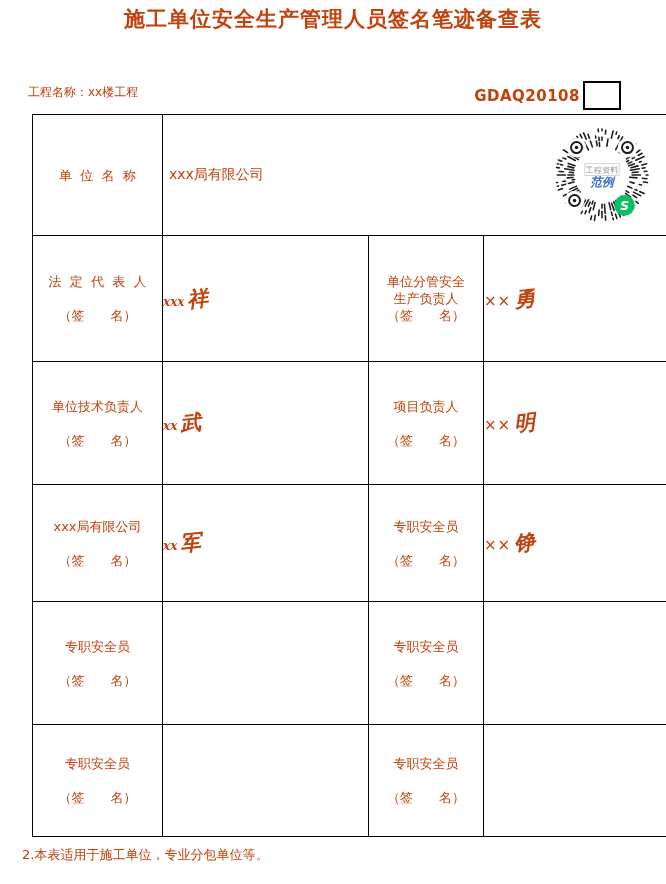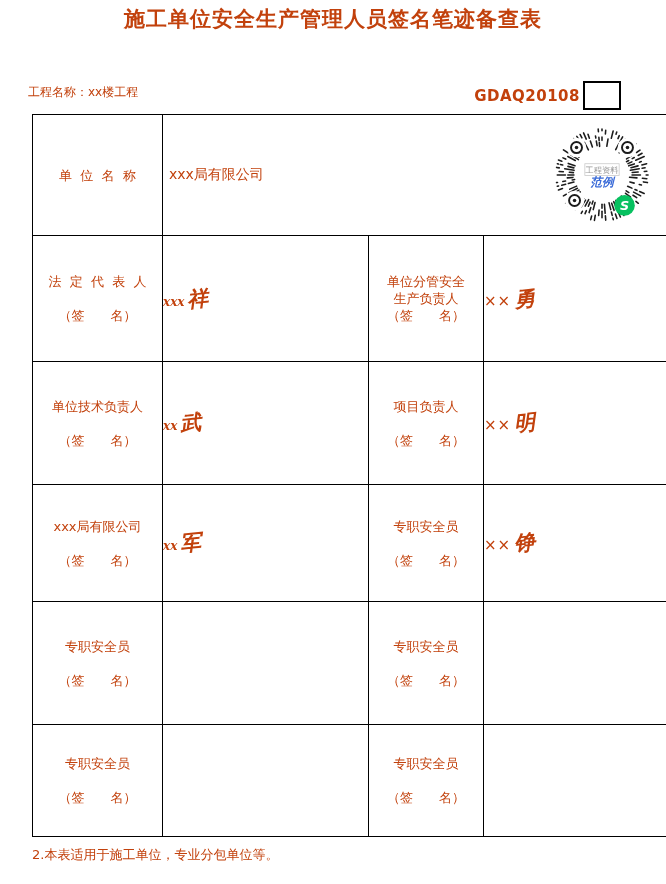--- a/index.html
+++ b/index.html
@@ -30,21 +30,21 @@
   .qr{position:absolute;right:18px;top:50%;transform:translateY(-50%);width:98px;height:98px;}
   .sig-cell{padding-left:6px;}
   .sig-line{display:flex;align-items:baseline;}
   .sig-prefix-l{font-size:12px;font-style:italic;font-weight:700;font-family:"DejaVu Serif",serif;}
   .sig-prefix-r{font-size:15px;letter-spacing:1px;}
   .sig-name{
     display:inline-block;font-size:21px;font-weight:700;font-style:italic;
     font-family:"DejaVu Serif",serif;margin-left:3px;transform:rotate(-6deg);
   }
   .notes{position:absolute;top:846px;left:8px;font-size:13px;line-height:17px;}
-  .note-2{margin-left:24px;}
+  .note-2{margin-left:14px;}
 </style>
 </head>
 <body>
 
 <div class="page">
 
   <div class="form-title">施工单位安全生产管理人员签名笔迹备查表</div>
 
   <div class="code-row">
     <span class="form-code">GDAQ20108</span>

